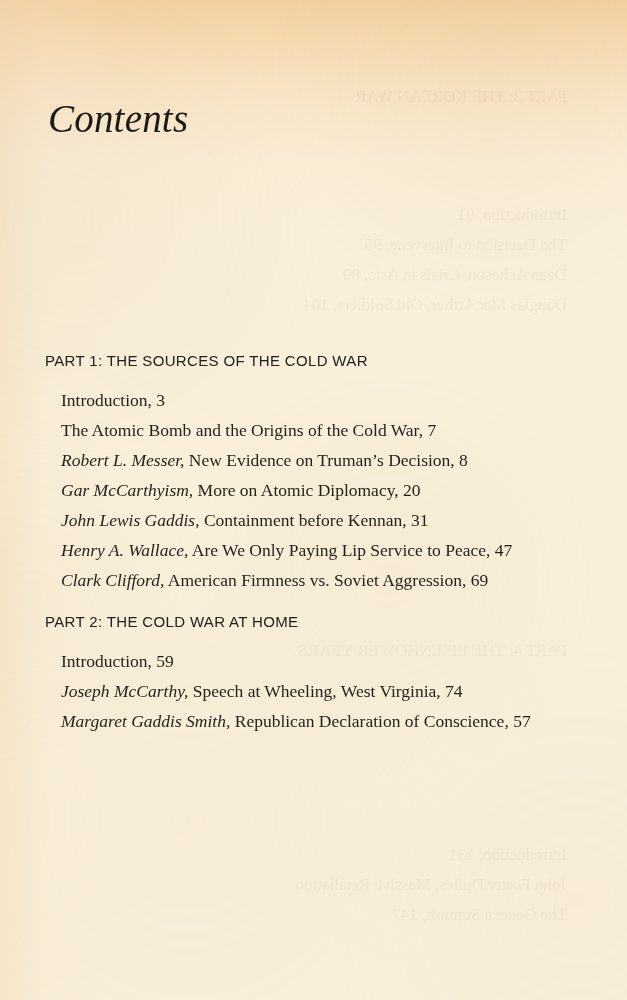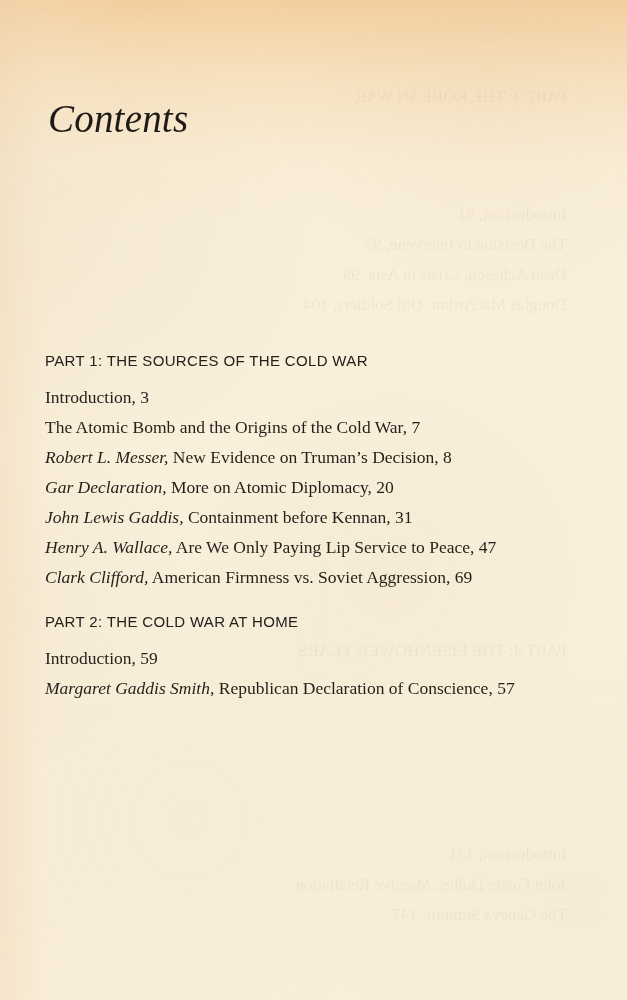--- a/index.html
+++ b/index.html
@@ -102,21 +102,21 @@
   .part-heading {
     font-family: "Liberation Sans", sans-serif;
     font-size: 15px;
     font-weight: normal;
     letter-spacing: 0.35px;
     color: #23201c;
     margin: 0 0 13px 0;
     white-space: nowrap;
   }
 
-  .entry-list { list-style: none; margin: 0; padding: 0; }
+  .entry-list { list-style: none; margin: 16px; padding: 0; }
 
   .entry {
     font-family: "Liberation Serif", serif;
     font-size: 17.5px;
     line-height: 30px;
     color: #241f1a;
     text-indent: 0;
     padding-left: 22px;
     margin-left: -22px;
   }
@@ -152,28 +152,29 @@
 
   <h1 id="page-title" class="content-text">Contents</h1>
 
   <div id="parts-container">
       <section class="part-block" style="top: 352px;">
         <h2 class="part-heading">PART 1: THE SOURCES OF THE COLD WAR</h2>
         <ul class="entry-list">
           <li class="entry"><span class="title">Introduction, 3</span></li>
           <li class="entry"><span class="title">The Atomic Bomb and the Origins of the Cold War, 7</span></li>
           <li class="entry"><span class="author">Robert L. Messer,</span><span class="title"> New Evidence on Truman’s Decision, 8</span></li>
-          <li class="entry"><span class="author">Gar Declaration,</span><span class="title"> More on Atomic Diplomacy, 20</span></li>
+          <li class="entry"><span class="author">Gar McCarthyism,</span><span class="title"> More on Atomic Diplomacy, 20</span></li>
           <li class="entry"><span class="author">John Lewis Gaddis,</span><span class="title"> Containment before Kennan, 31</span></li>
           <li class="entry"><span class="author">Henry A. Wallace,</span><span class="title"> Are We Only Paying Lip Service to Peace, 47</span></li>
           <li class="entry"><span class="author">Clark Clifford,</span><span class="title"> American Firmness vs. Soviet Aggression, 69</span></li>
         </ul>
       </section>
       <section class="part-block" style="top: 613px;">
         <h2 class="part-heading">PART 2: THE COLD WAR AT HOME</h2>
         <ul class="entry-list">
           <li class="entry"><span class="title">Introduction, 59</span></li>
+          <li class="entry"><span class="author">Joseph McCarthy,</span><span class="title"> Speech at Wheeling, West Virginia, 74</span></li>
           <li class="entry"><span class="author">Margaret Gaddis Smith,</span><span class="title"> Republican Declaration of Conscience, 57</span></li>
         </ul>
       </section>
     </div>
 
 </div>
 
 </body></html>

